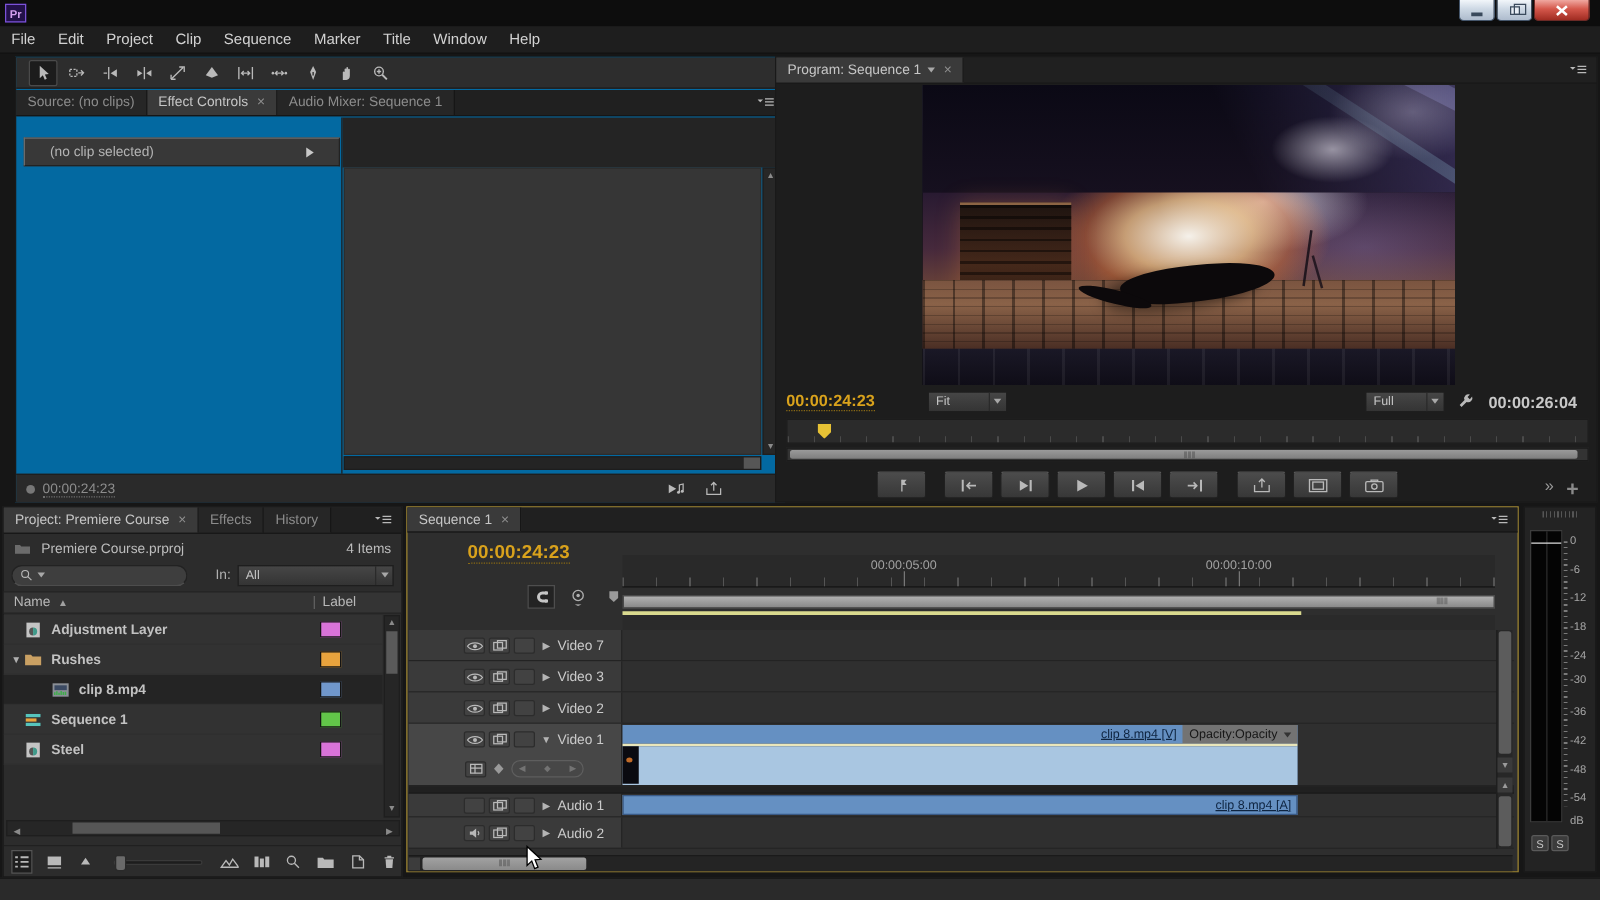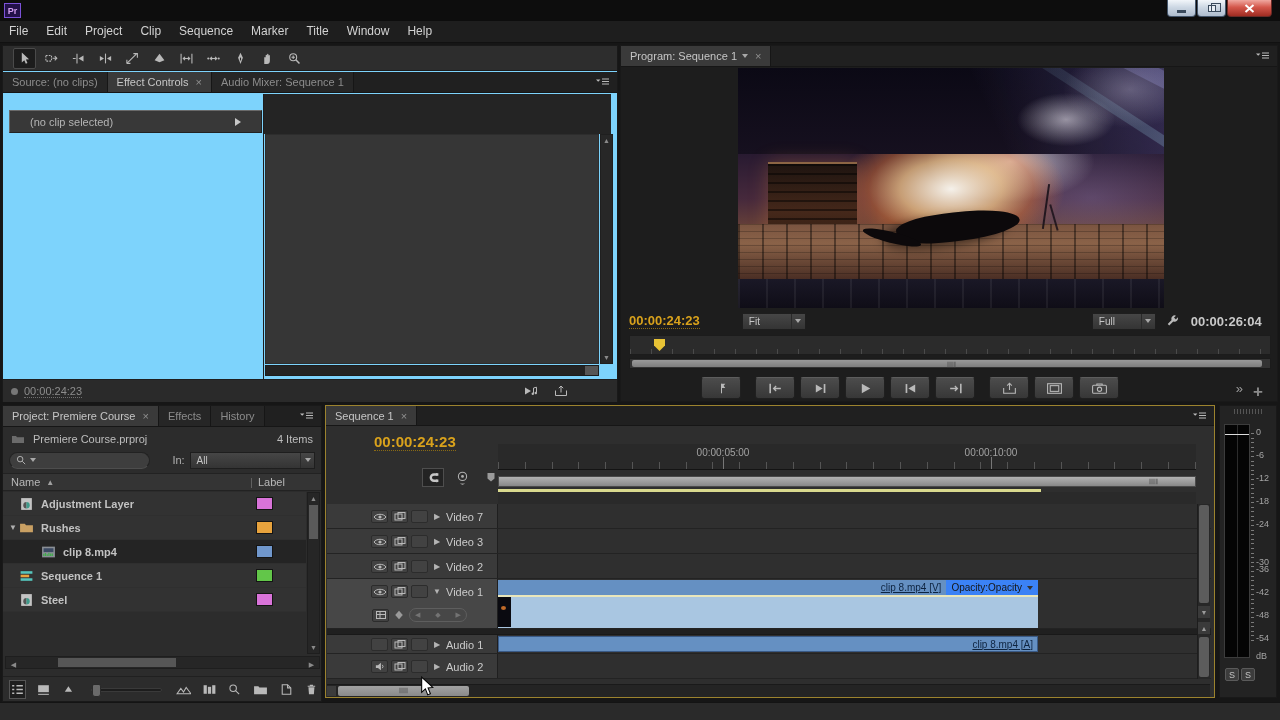--- a/index.html
+++ b/index.html
@@ -25,21 +25,21 @@
   .panel{position:absolute;background:#2b2b2b;border:1px solid #191919;}
   .tabbar{position:absolute;left:0;top:0;right:0;height:21px;background:#202020;display:flex;
     border-bottom:1px solid #161616;font-size:11px;color:#8c8c8c;}
   .tab{display:flex;align-items:center;gap:5px;padding:0 9px;border-right:1px solid #161616;background:#262626;}
   .tab.active{background:#3a3a3a;color:#c6c6c6;}
   .tclose{color:#909090;font-size:11px;margin-left:2px;}
   .ddtri{width:0;height:0;border-left:3.5px solid transparent;border-right:3.5px solid transparent;border-top:4px solid #a8a8a8;}
   .pmenu{margin-left:auto;padding:0 7px;display:flex;align-items:center;color:#9a9a9a;}
   .icon{display:inline-flex;align-items:center;justify-content:center;color:#b9b9b9;}
   
-  #panel-left{left:2px;top:45px;width:616px;height:357px;background:#7dd3fc;}
+  #panel-left{left:12px;top:45px;width:616px;height:357px;background:#0369a1;}
   #toolbar{position:absolute;left:0;top:0;width:614px;height:25px;background:#2d2d2d;border-bottom:1px solid #1b1b1b;
     display:flex;align-items:center;padding-left:10px;gap:4px;}
   .tool{width:23px;height:21px;display:flex;align-items:center;justify-content:center;border-radius:2px;}
   .tool.active{background:#1c1c1c;border:1px solid #4a4a4a;}
   #tabbar-source{top:26px;height:21px;}
   #ec-topstrip{left:261px;top:48px;width:347px;height:40px;background:#242424;}
   #ec-clipbox{left:6px;top:64px;width:253px;height:23px;background:#383838;border:1px solid #6a6a6a;
     border-right-color:#222;border-bottom-color:#222;color:#b4b4b4;font-size:11px;display:flex;align-items:center;padding:0 20px;}
   #ec-clipbox .arr{margin-left:auto;width:0;height:0;border-top:4px solid transparent;border-bottom:4px solid transparent;border-left:6px solid #c8c8c8;}
   #ec-vline{left:260px;top:48px;width:1px;height:285px;background:#1d1d1d;}
@@ -165,21 +165,21 @@
   .kfpill{width:58px;height:14px;background:#474747;border:1px solid #5e5e5e;border-radius:7px;
     display:flex;align-items:center;justify-content:space-between;padding:0 5px;color:#737373;font-size:7px;}
   .tlane{flex:1;background:#2f2f2f;position:relative;}
   .trgap{height:6px;background:#202020;border-bottom:1px solid #191919;}
   .clip-v{position:absolute;left:0;top:1px;width:540px;height:48px;display:flex;flex-direction:column;
     box-shadow:inset 0 0 0 1px #3a5a86;}
   .clip-v .bar{height:15px;background:#6590c2;display:flex;align-items:center;justify-content:flex-end;}
   .clip-v .yline{height:2px;background:#e9e6bb;}
   .clip-v .body{flex:1;background:#a9c6e1;}
   .clipname{color:#0e2440;font-size:10px;text-decoration:underline;margin-right:5px;white-space:nowrap;}
-  .fxchip{height:15px;background:#3b82f6;color:#161616;font-size:10px;display:flex;align-items:center;gap:5px;padding:0 5px;}
+  .fxchip{height:15px;background:#737373;color:#161616;font-size:10px;display:flex;align-items:center;gap:5px;padding:0 5px;}
   .fxchip .ddtri{border-top-color:#333;}
   .vthumb{position:absolute;left:0;top:17px;width:13px;height:30px;background:#0a0a10;}
   .vthumb:after{content:"";position:absolute;left:3px;top:9px;width:5px;height:4px;background:#c06a28;border-radius:50%;}
   .clip-a{position:absolute;left:0;top:1px;width:540px;height:16px;background:#6590c2;box-shadow:inset 0 0 0 1px #3a5a86;
     display:flex;align-items:center;justify-content:flex-end;}
   #tl-vscroll{position:absolute;left:871px;top:98px;width:13px;height:175px;background:#272727;border-left:1px solid #1d1d1d;}
   .vsthumb{position:absolute;left:1px;width:10px;background:#5c5c5c;border-radius:2px;}
   .vsbtn{position:absolute;left:0;width:12px;height:12px;background:#3a3a3a;color:#9a9a9a;font-size:7px;display:flex;align-items:center;justify-content:center;}
   #tl-hscroll{position:absolute;left:1px;top:278px;width:883px;height:13px;background:#242424;border-top:1px solid #1a1a1a;}
   #tl-hthumb{position:absolute;left:11px;top:1px;width:131px;height:10px;background:linear-gradient(#a2a2a2,#8a8a8a);border-radius:2px;
@@ -987,21 +987,21 @@
     <div class="div"></div>
     <div id="meter-zero"></div>
   </div>
   <div id="meter-ticks"></div>
   <div id="meter-labels">
       <span class="mlabel" style="top: 21px;">0</span>
       <span class="mlabel" style="top: 43.9px;">-6</span>
       <span class="mlabel" style="top: 66.8px;">-12</span>
       <span class="mlabel" style="top: 89.7px;">-18</span>
       <span class="mlabel" style="top: 112.6px;">-24</span>
-      <span class="mlabel" style="top: 151px;">-30</span>
+      <span class="mlabel" style="top: 132px;">-30</span>
       <span class="mlabel" style="top: 158.4px;">-36</span>
       <span class="mlabel" style="top: 181.3px;">-42</span>
       <span class="mlabel" style="top: 204.2px;">-48</span>
       <span class="mlabel" style="top: 227.1px;">-54</span>
       <span class="mlabel" style="top: 245px;">dB</span>
     </div>
   <div id="meter-solo">
       <span class="sbtn" style="left: 5px;">S</span>
       <span class="sbtn" style="left: 21px;">S</span>
     </div>

